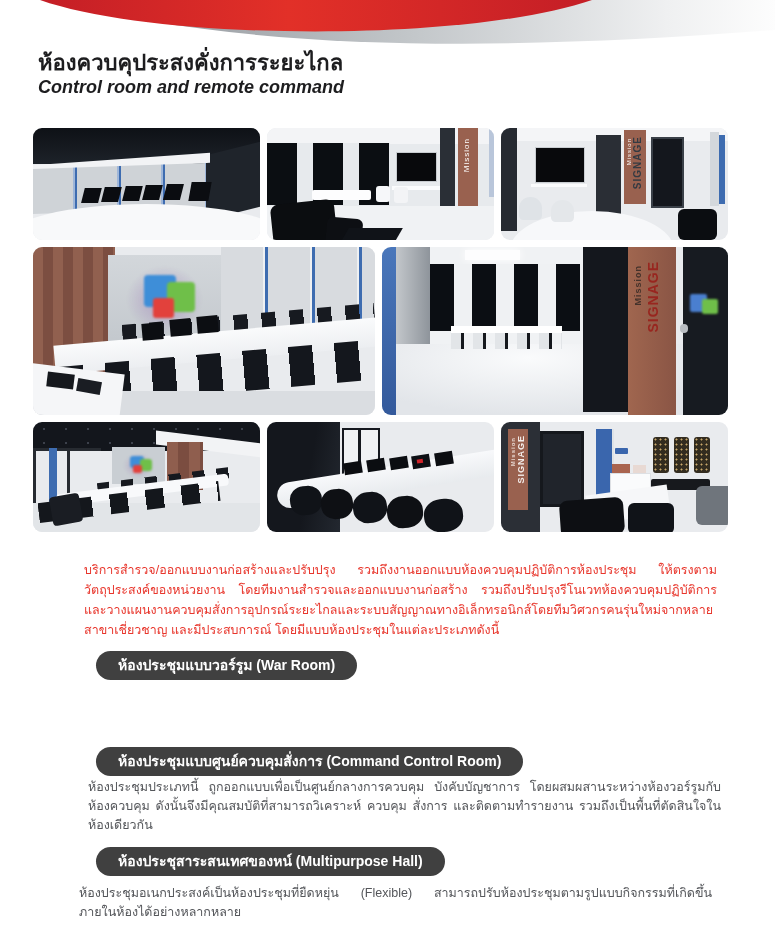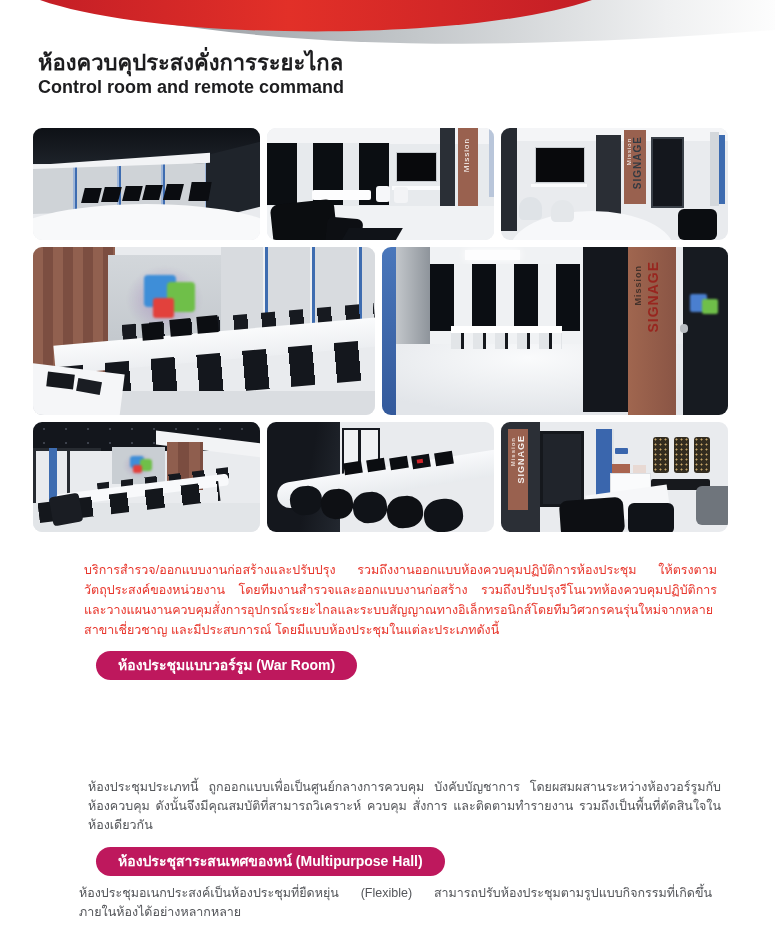--- a/index.html
+++ b/index.html
@@ -2,32 +2,32 @@
 <html><head>
 <meta charset="utf-8">
 <style>
   html,body{margin:0;padding:0;background:#fff;}
   .page{position:relative;width:775px;height:935px;background:#fff;overflow:hidden;
         font-family:"Liberation Sans",sans-serif;-webkit-font-smoothing:antialiased;}
   .a{position:absolute;}
   
   .titles{position:absolute;left:38px;top:50px;color:#1d1d1f;}
   .title-th{font-size:22px;font-weight:bold;line-height:26px;}
-  .title-en{font-size:18px;font-weight:bold;line-height:23px;}
+  .title-en{font-size:18px;font-weight:bold;line-height:23px;font-style:italic;}
   
   .gallery{position:absolute;left:33px;top:128px;width:695px;}
   .grow{display:flex;gap:7px;margin-bottom:7px;}
   .ph{position:relative;overflow:hidden;border-radius:9px;background:#e9ebee;flex:none;}
   .vt{position:absolute;display:inline-block;writing-mode:vertical-rl;transform:rotate(180deg);
       font-weight:bold;letter-spacing:1px;line-height:1;white-space:nowrap;}
   .blob{position:absolute;filter:blur(1.2px);}
   
   .intro{position:absolute;left:84px;top:560px;width:633px;font-size:12.5px;line-height:20px;
          color:#e8362c;text-align:justify;}
-  .pill{position:absolute;left:96px;display:inline-block;background:#be185d;color:#fff;
+  .pill{position:absolute;left:96px;display:inline-block;background:#404040;color:#fff;
         font-weight:bold;font-size:14px;line-height:16px;padding:6px 22px 7px;border-radius:16px;}
   .bodyp{position:absolute;left:79px;width:633px;font-size:12.5px;line-height:19px;
          color:#54565a;text-align:justify;}
 </style>
 </head>
 <body>
 
 <div class="page">
 
   <svg class="a" style="left:0;top:0" width="775" height="54" viewBox="0 0 775 54">
@@ -222,18 +222,19 @@
         <div class="a" style="left:56%;top:74%;width:20%;height:28%;background:#101318;border-radius:6px;"></div>
         <div class="a" style="right:-3%;top:58%;width:17%;height:36%;background:#6f757c;border-radius:6px;"></div>
       </div>
     </div>
   </div>
 
   <div class="intro">บริการสำรวจ/ออกแบบงานก่อสร้างและปรับปรุง รวมถึงงานออกแบบห้องควบคุมปฏิบัติการห้องประชุม ให้ตรงตามวัตถุประสงค์ของหน่วยงาน โดยทีมงานสำรวจและออกแบบงานก่อสร้าง รวมถึงปรับปรุงรีโนเวทห้องควบคุมปฏิบัติการและวางแผนงานควบคุมสั่งการอุปกรณ์ระยะไกลและระบบสัญญาณทางอิเล็กทรอนิกส์โดยทีมวิศวกรคนรุ่นใหม่จากหลายสาขาเชี่ยวชาญ และมีประสบการณ์ โดยมีแบบห้องประชุมในแต่ละประเภทดังนี้</div>
 
   <div class="pill" style="top:651px;">ห้องประชุมแบบวอร์รูม (War Room)</div>
 
+  <div class="pill" style="top:747px;">ห้องประชุมแบบศูนย์ควบคุมสั่งการ (Command Control Room)</div>
   <div class="bodyp" style="top:778px;margin-left:9px;">ห้องประชุมประเภทนี้ ถูกออกแบบเพื่อเป็นศูนย์กลางการควบคุม บังคับบัญชาการ โดยผสมผสานระหว่างห้องวอร์รูมกับห้องควบคุม ดังนั้นจึงมีคุณสมบัติที่สามารถวิเคราะห์ ควบคุม สั่งการ และติดตามทำรายงาน รวมถึงเป็นพื้นที่ตัดสินใจในห้องเดียวกัน</div>
 
   <div class="pill" style="top:847px;">ห้องประชุสาระสนเทศของหน์ (Multipurpose Hall)</div>
   <div class="bodyp" style="top:884px;">ห้องประชุมอเนกประสงค์เป็นห้องประชุมที่ยืดหยุ่น (Flexible) สามารถปรับห้องประชุมตามรูปแบบกิจกรรมที่เกิดขึ้นภายในห้องได้อย่างหลากหลาย</div>
 
 </div>
 
 </body></html>

